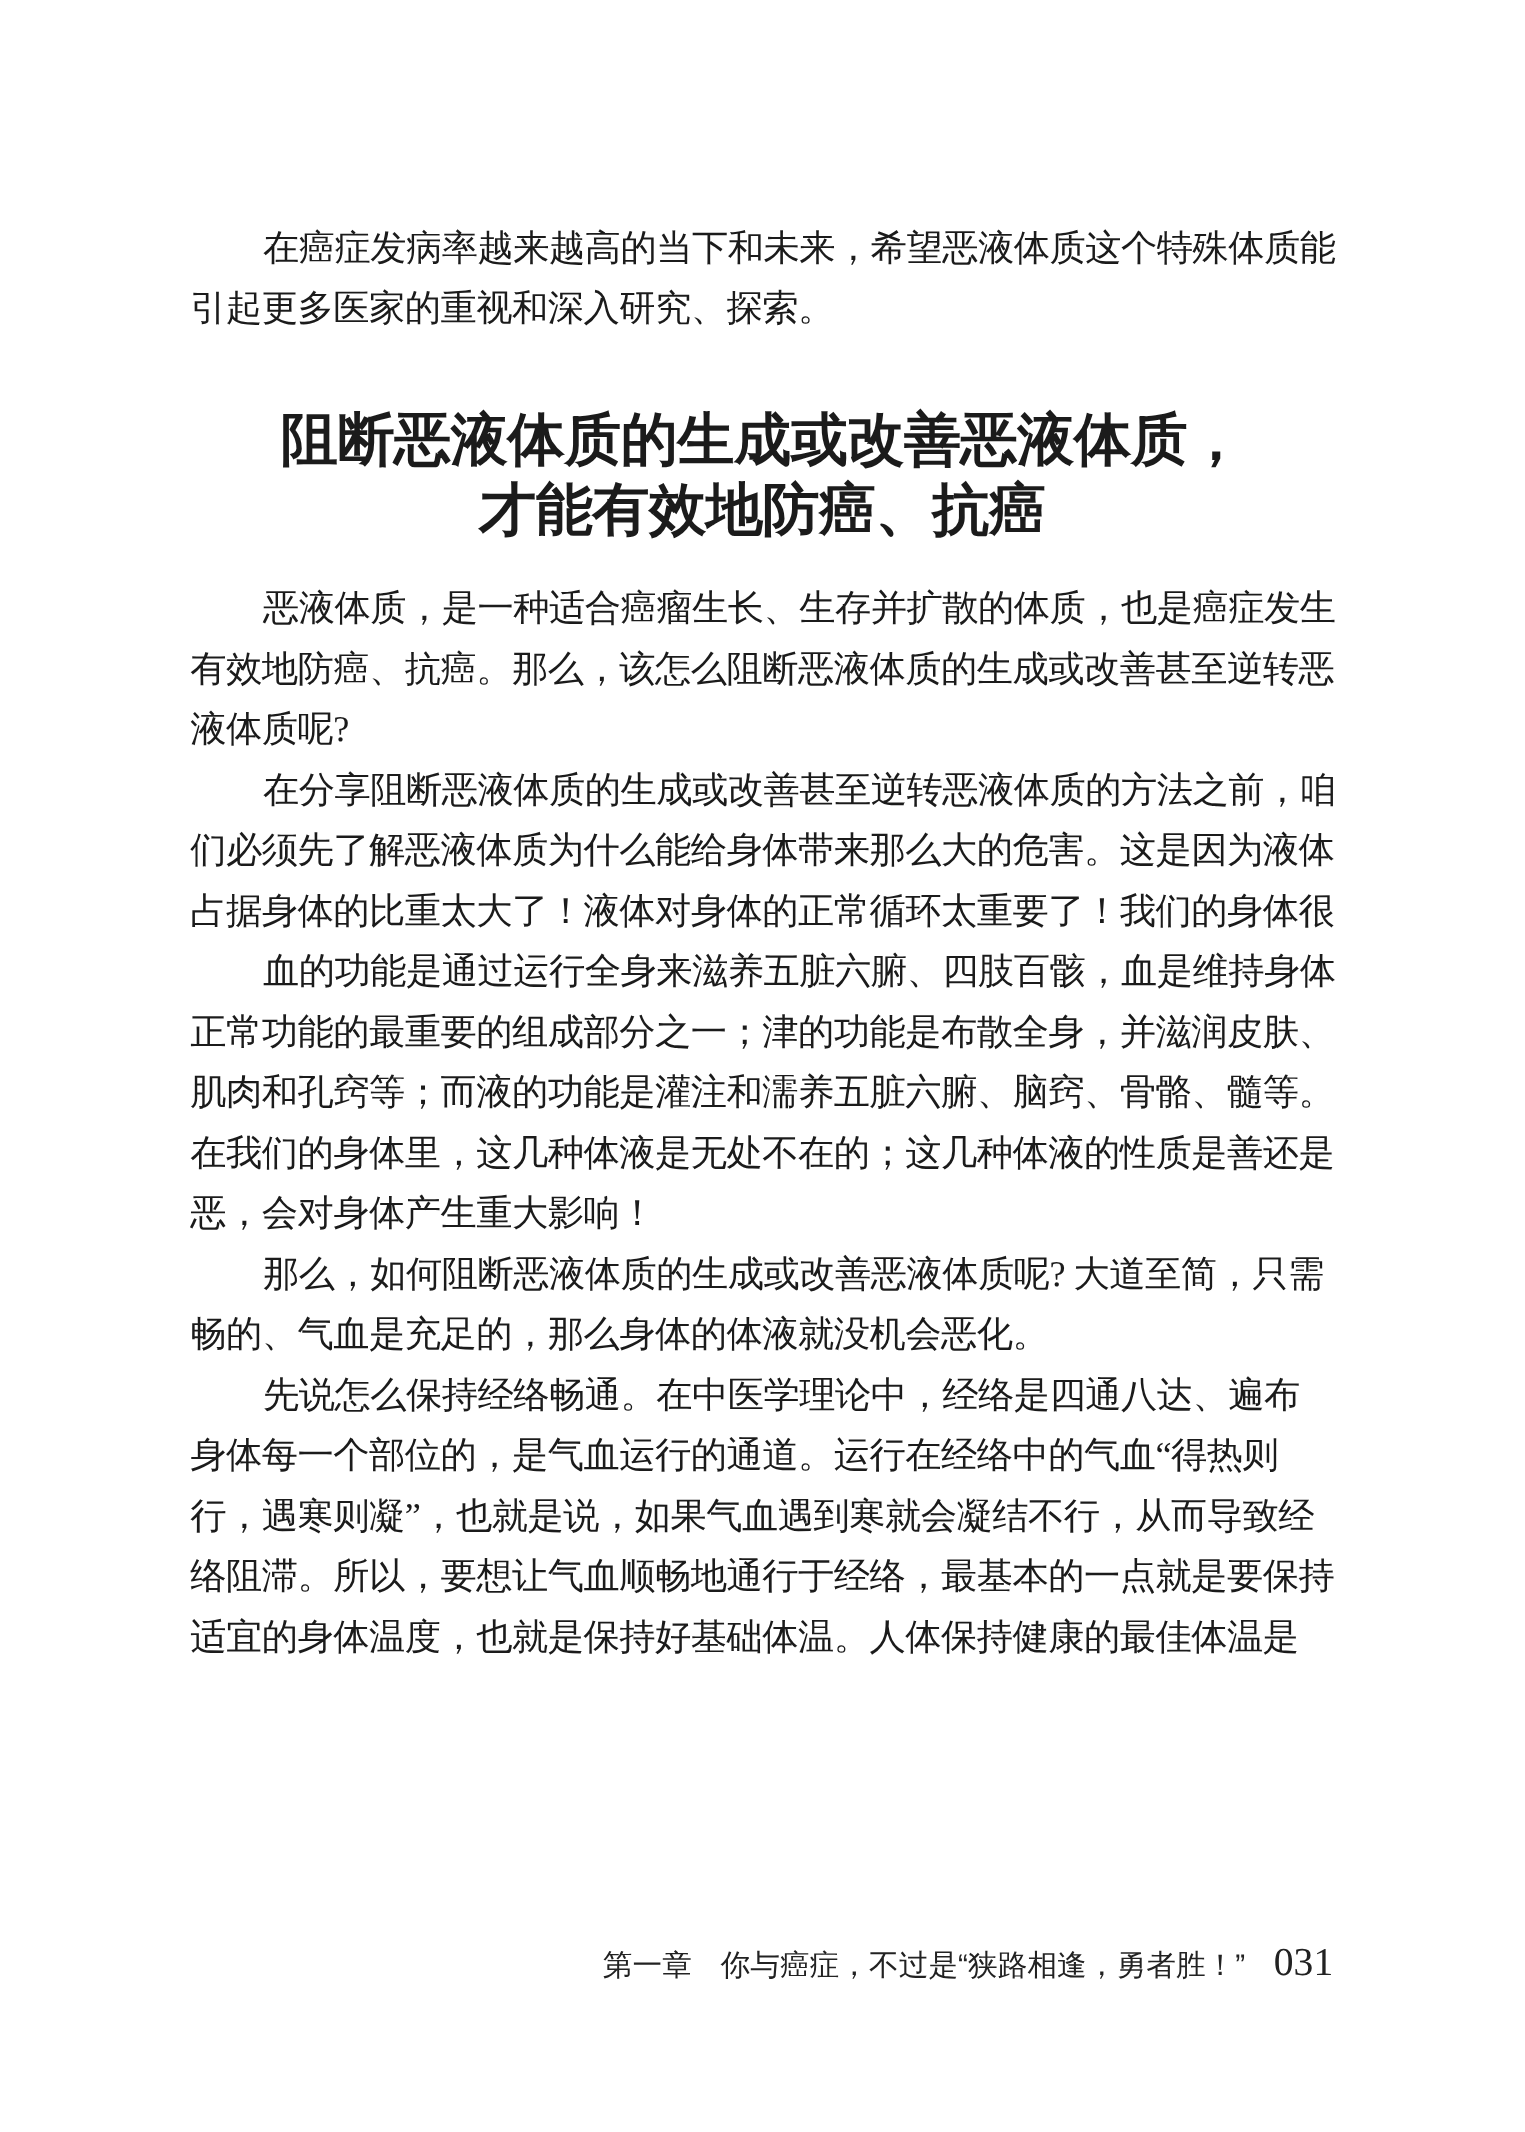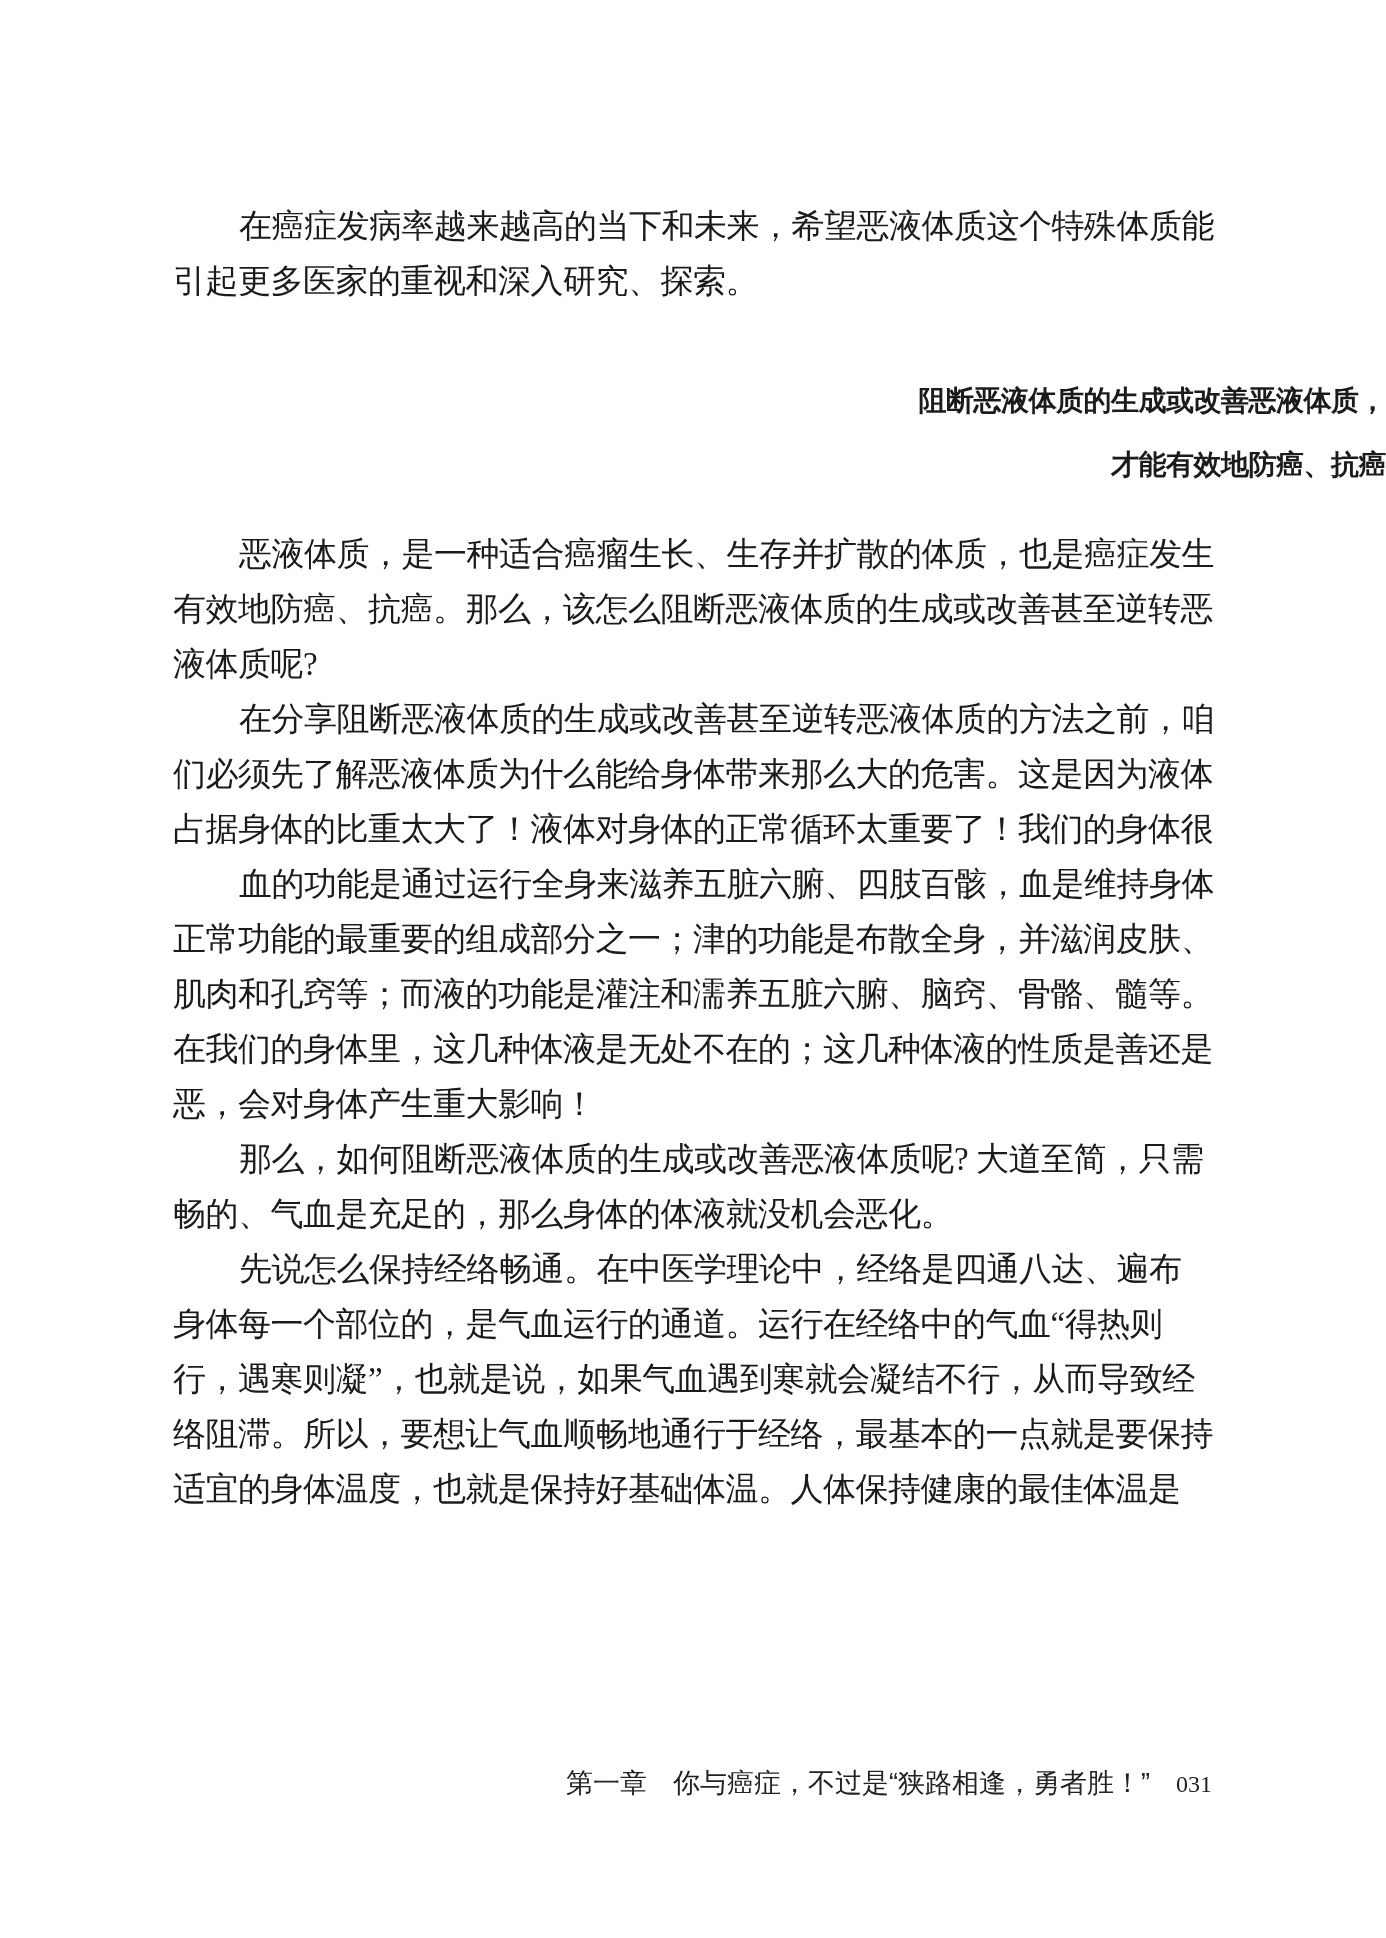--- a/index.html
+++ b/index.html
@@ -18,23 +18,23 @@
     left: 173px;
     width: 1045px;
     font-size: 33px;
     line-height: 55px;
   }
   .heading {
     position: absolute;
     top: 369px;
     left: 0;
     width: 1386px;
-    text-align: right;
+    text-align: center;
     font-weight: bold;
-    font-size: 28px;
+    font-size: 52px;
     line-height: 64px;
     letter-spacing: 1px;
   }
   .bodytext {
     position: absolute;
     top: 527px;
     left: 173px;
     width: 1045px;
     font-size: 33px;
     line-height: 55px;
@@ -48,21 +48,21 @@
     right: 174px;
     font-family: "Liberation Sans", sans-serif;
     font-size: 27px;
     line-height: 34px;
     color: #222222;
     display: flex;
     align-items: baseline;
     white-space: nowrap;
   }
   .footer .chapter { margin-right: 26px; }
-  .footer .pageno { margin-left: 26px; font-family: "Liberation Serif", serif; font-size: 24px; }
+  .footer .pageno { margin-left: 26px; font-family: "Liberation Serif", serif; font-size: 36px; }
 </style>
 </head>
 <body>
 
 <div class="page">
 
   <div class="intro para">
     <div class="line indent">在癌症发病率越来越高的当下和未来，希望恶液体质这个特殊体质能</div>
     <div class="line">引起更多医家的重视和深入研究、探索。</div>
   </div>

